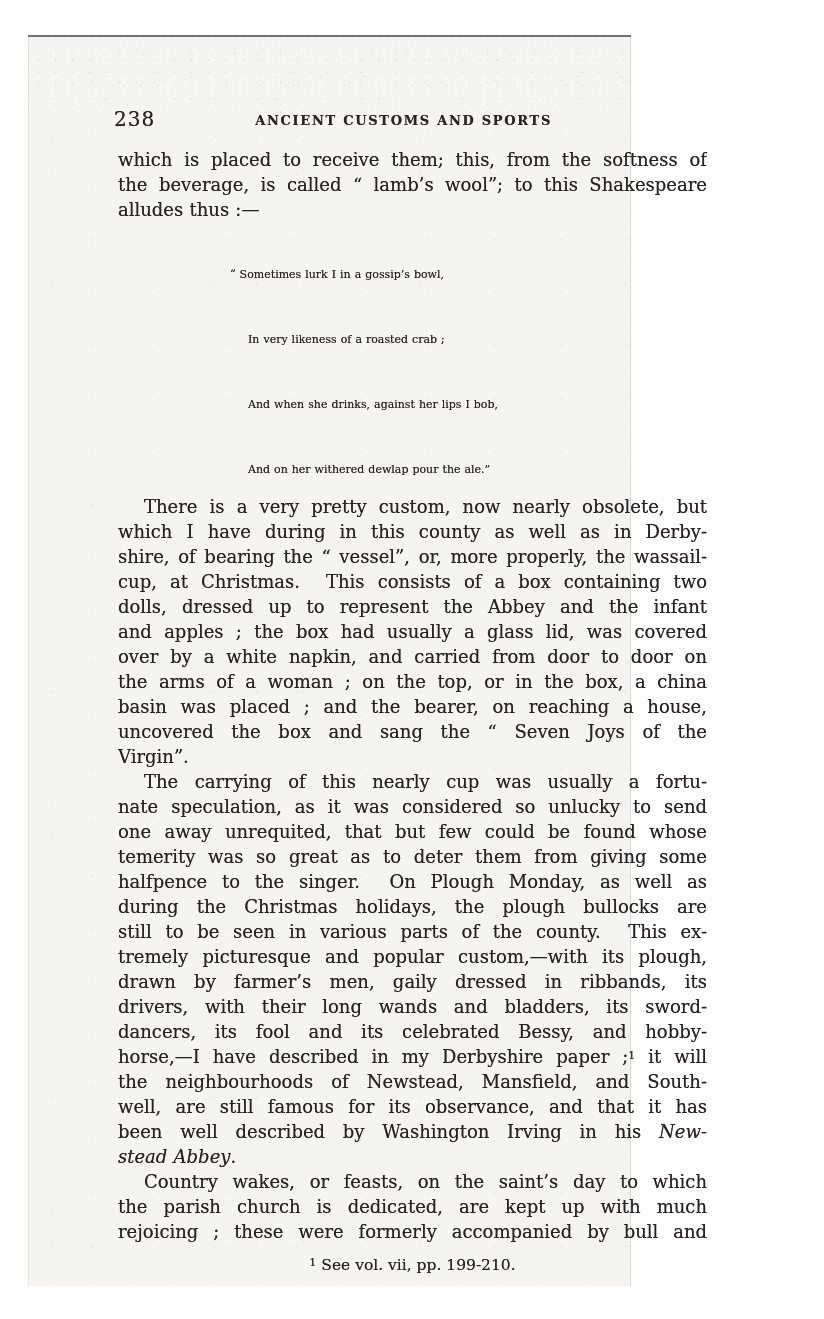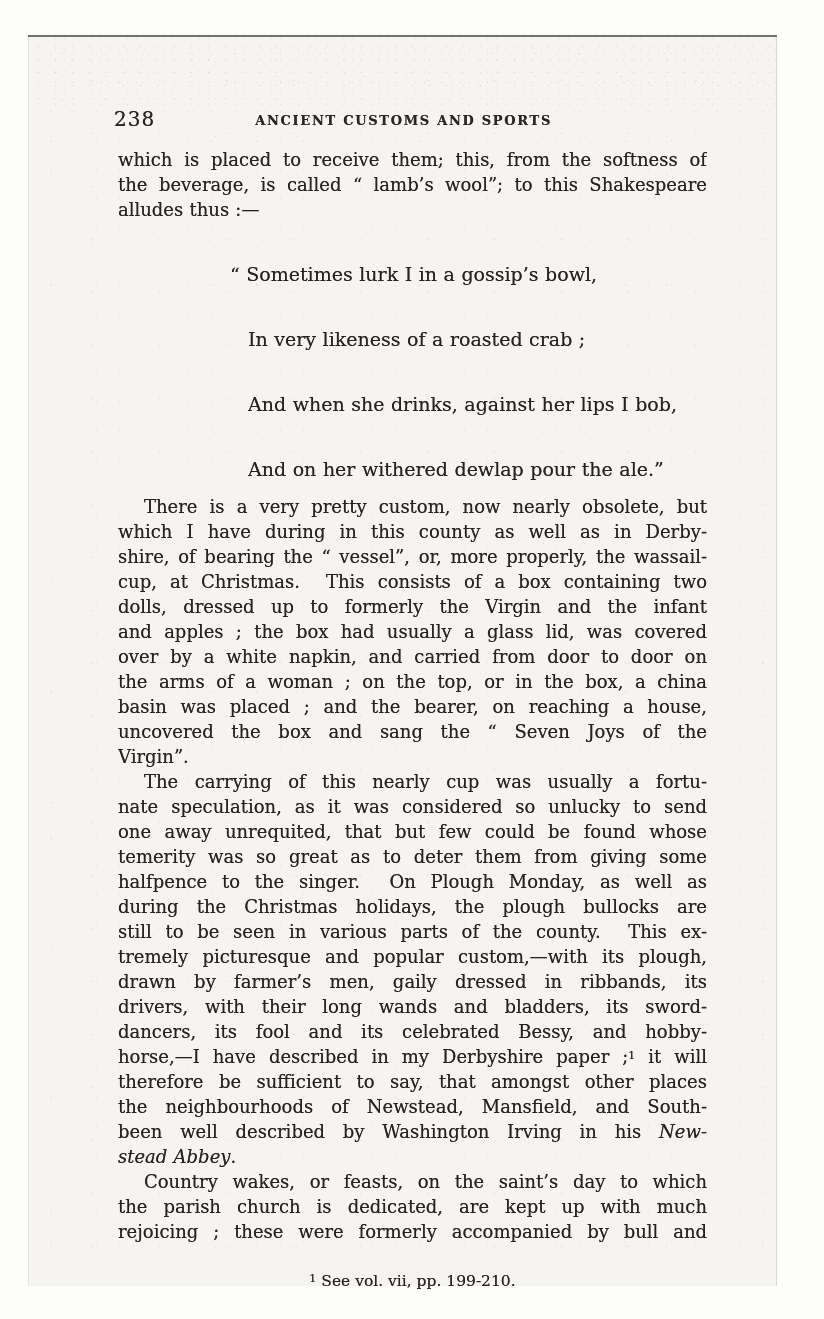--- a/index.html
+++ b/index.html
@@ -2,21 +2,21 @@
 <html><head>
 <meta charset="utf-8">
 <style>
   html,body { margin:0; padding:0; }
   body {
     width:824px; height:1319px; position:relative;
     background:#fdfdfc; overflow:hidden;
     font-family:"DejaVu Serif","Liberation Serif",serif;
   }
   .page {
-    position:absolute; left:28px; top:35px; width:749px; height:1249px;
+    position:absolute; left:28px; top:35px; width:603px; height:1249px;
     background-color:#f5f4f0;
     background-image:
       radial-gradient(rgba(70,62,55,0.13) 0.6px, transparent 1px),
       radial-gradient(rgba(70,62,55,0.09) 0.5px, transparent 0.9px),
       radial-gradient(rgba(70,62,55,0.06) 1px, transparent 1.5px);
     background-size: 41px 37px, 23px 29px, 67px 53px;
     background-position: 3px 7px, 11px 2px, 31px 17px;
     border-top:2px solid #73726e;
     box-shadow: inset -1px 0 0 rgba(90,85,80,0.18), inset 1px 0 0 rgba(90,85,80,0.10);
     color:#262220;
@@ -44,25 +44,25 @@
   }
   #blocks { margin-top:14px; }
   .line {
     font-size:18px; line-height:25px; height:25px; overflow:hidden;
     text-align:left; word-spacing:0.5px;
   }
   .line.j { text-align:justify; }
   .line.j::after { content:""; display:inline-block; width:100%; height:0; }
   .line.ind { text-indent:26px; }
   .verse { margin:25px 0 12px 112px; }
-  .verse .line { font-size:19px; height:25px;margin-top:40px; }
+  .verse .line { font-size:11px; height:25px;margin-top:40px; }
   .verse .line + .line { margin-left:18px; }
   .sup { font-size:11px; vertical-align:4px; line-height:0; }
   .it { font-style:italic; }
-  .footnote { margin-top:28px; text-align:center; font-size:15.5px; }
+  .footnote { margin-top:12px; text-align:center; font-size:15.5px; }
 </style>
 </head>
 <body>
 
 <div class="page">
   <div class="inner">
     <div class="running-head">
       <span class="pagenum">238</span>
       <span class="headtitle">ANCIENT CUSTOMS AND SPORTS</span>
     </div>
@@ -76,43 +76,43 @@
           <div class="line"><span>“ Sometimes lurk I in a gossip’s bowl,</span></div>
           <div class="line"><span>In very likeness of a roasted crab ;</span></div>
           <div class="line"><span>And when she drinks, against her lips I bob,</span></div>
           <div class="line"><span>And on her withered dewlap pour the ale.”</span></div>
         </div>
         <div class="block para">
           <div class="line j ind"><span>There is a very pretty custom, now nearly obsolete, but</span></div>
           <div class="line j"><span>which I have during in this county as well as in Derby-</span></div>
           <div class="line j"><span>shire, of bearing the “ vessel”, or, more properly, the wassail-</span></div>
           <div class="line j"><span>cup, at Christmas.&nbsp; This consists of a box containing two</span></div>
-          <div class="line j"><span>dolls, dressed up to formerly the Virgin and the infant</span></div>
+          <div class="line j"><span>dolls, dressed up to represent the Abbey and the infant</span></div>
           <div class="line j"><span>and apples ; the box had usually a glass lid, was covered</span></div>
           <div class="line j"><span>over by a white napkin, and carried from door to door on</span></div>
           <div class="line j"><span>the arms of a woman ; on the top, or in the box, a china</span></div>
           <div class="line j"><span>basin was placed ; and the bearer, on reaching a house,</span></div>
           <div class="line j"><span>uncovered the box and sang the “ Seven Joys of the</span></div>
           <div class="line"><span>Virgin”.</span></div>
         </div>
         <div class="block para">
           <div class="line j ind"><span>The carrying of this nearly cup was usually a fortu-</span></div>
           <div class="line j"><span>nate speculation, as it was considered so unlucky to send</span></div>
           <div class="line j"><span>one away unrequited, that but few could be found whose</span></div>
           <div class="line j"><span>temerity was so great as to deter them from giving some</span></div>
           <div class="line j"><span>halfpence to the singer.&nbsp; On Plough Monday, as well as</span></div>
           <div class="line j"><span>during the Christmas holidays, the plough bullocks are</span></div>
           <div class="line j"><span>still to be seen in various parts of the county.&nbsp; This ex-</span></div>
           <div class="line j"><span>tremely picturesque and popular custom,—with its plough,</span></div>
           <div class="line j"><span>drawn by farmer’s men, gaily dressed in ribbands, its</span></div>
           <div class="line j"><span>drivers, with their long wands and bladders, its sword-</span></div>
           <div class="line j"><span>dancers, its fool and its celebrated Bessy, and hobby-</span></div>
           <div class="line j"><span>horse,—I have described in my Derbyshire paper ;</span><span class="sup">1</span><span> it will</span></div>
-          <div class="line j"><span>therefore be sufficient to say, that amongst other places</span></div>
           <div class="line j"><span>the neighbourhoods of Newstead, Mansfield, and South-</span></div>
+          <div class="line j"><span>well, are still famous for its observance, and that it has</span></div>
           <div class="line j"><span>been well described by Washington Irving in his </span><span class="it">New-</span></div>
           <div class="line"><span class="it">stead Abbey</span><span>.</span></div>
         </div>
         <div class="block para">
           <div class="line j ind"><span>Country wakes, or feasts, on the saint’s day to which</span></div>
           <div class="line j"><span>the parish church is dedicated, are kept up with much</span></div>
           <div class="line j"><span>rejoicing ; these were formerly accompanied by bull and</span></div>
         </div>
       </div>
     <div class="footnote"><span class="sup">1</span><span> See vol. vii, pp. 199-210.</span></div>

